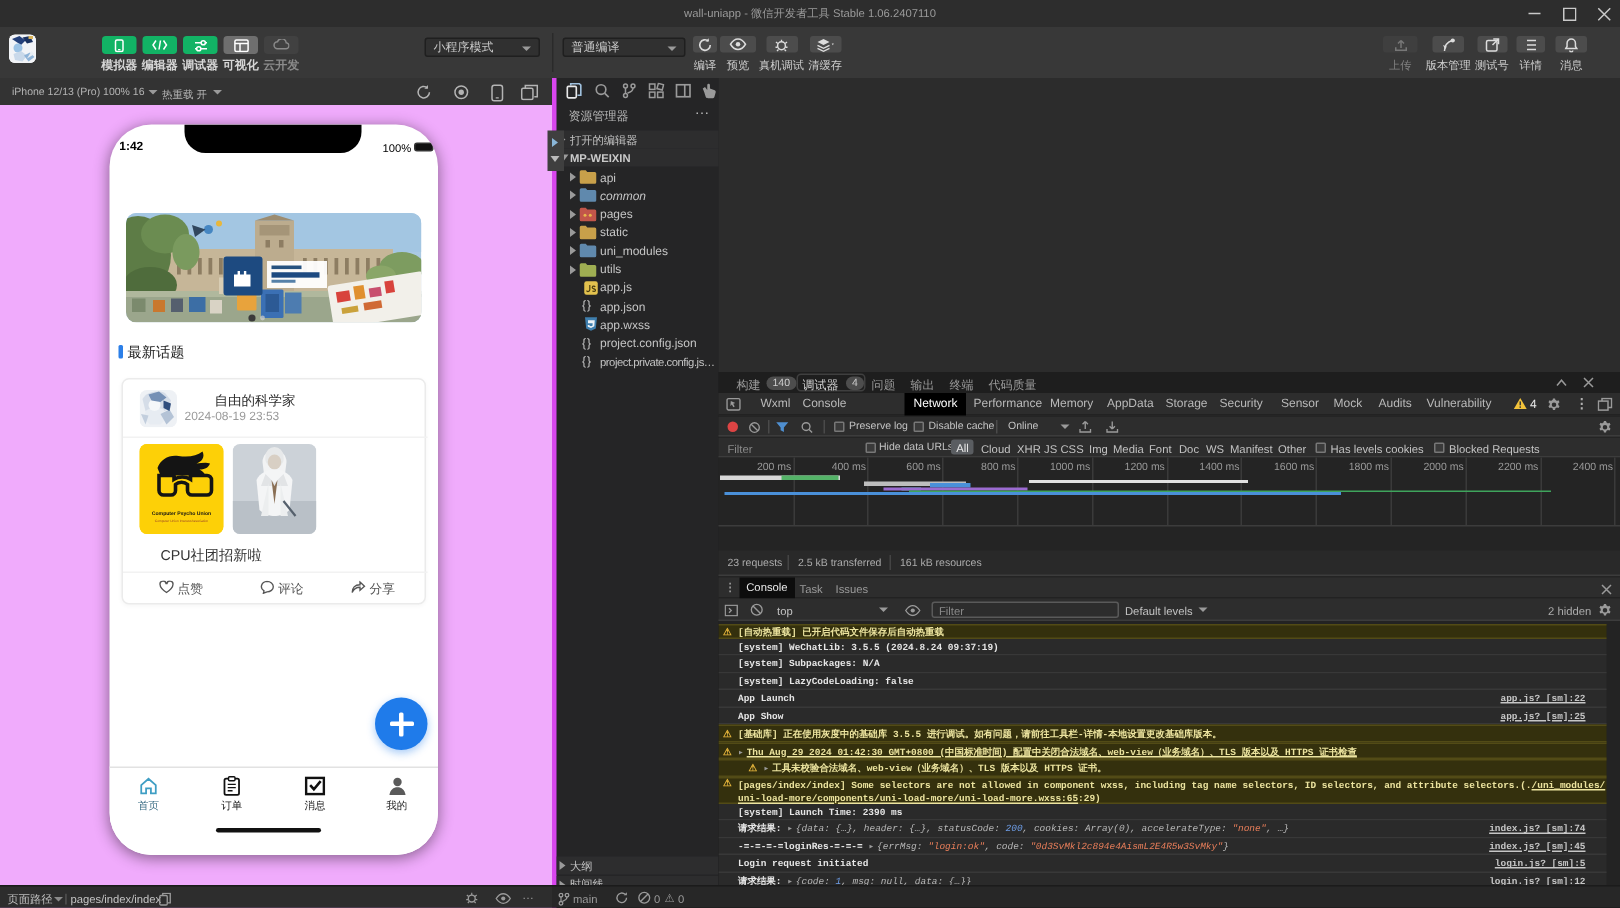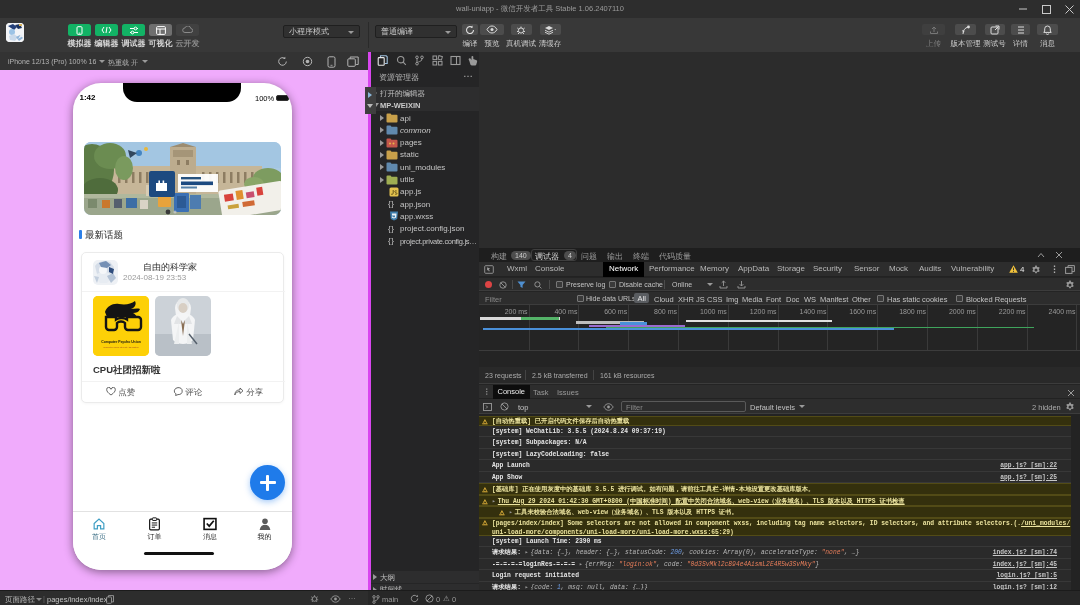--- a/index.html
+++ b/index.html
@@ -319,21 +319,21 @@
             <path d="M20 12a8 8 0 0 1 16 0l-1 8h-14z" fill="#f2f3f4"></path>
             <path d="M22 8a6 6 0 0 1 12 0c2 10-14 10-12 0z" fill="#e7e9ea"></path>
             <ellipse cx="28" cy="12" rx="4.5" ry="5" fill="#d8cfc4"></ellipse>
             <path d="M16 24c2-5 8-7 12-7s10 2 12 7l-2 20c-3 3-7 4-10 4s-7-1-10-4z" fill="#f4f5f6"></path>
             <path d="M22 20l6 6 6-6 3 8h-18z" fill="#e2e4e6"></path>
             <path d="M24 26l-5 22h5zM32 26l5 22h-5z" fill="#eceeef"></path>
             <path d="M26 24l2 4 2-4-2 16z" fill="#8a6f55"></path>
             <path d="M34 38l8 10" stroke="#55606c" stroke-width="1.5"></path>
           </svg>
         </div>
-        <div class="abs" style="left:11px;top:111px;font-size:9.5px;color:#333;font-weight:bold;">CPU社团招新啦</div>
+        <div class="abs" style="left:25px;top:111px;font-size:9.5px;color:#333;">CPU社团招新啦</div>
         <div class="abs" style="left:0px;top:128px;width:203px;height:1px;background:#f2f2f2;"></div>
 
         <div class="abs" style="left:24px;top:134px;font-size:8.5px;color:#555;"><svg width="10" height="9" viewBox="0 0 10 9" style="vertical-align:-1px;">
               <path d="M5 8C2 6 0.7 4.2 0.7 2.7a2 2 0 0 1 4-0.6h0.6a2 2 0 0 1 4 0.6C9.3 4.2 8 6 5 8z" fill="none" stroke="#555" stroke-width="0.9"></path>
             </svg> 点赞</div>
         <div class="abs" style="left:91px;top:134px;font-size:8.5px;color:#555;"><svg width="10" height="9" viewBox="0 0 10 9" style="vertical-align:-1px;">
               <path d="M5 0.6a4.2 3.5 0 0 1 0 7l-2.4 0.9 0.4-1.6A4.2 3.5 0 0 1 5 0.6z" fill="none" stroke="#555" stroke-width="0.9"></path>
             </svg> 评论</div>
         <div class="abs" style="left:152px;top:134px;font-size:8.5px;color:#555;"><svg width="10" height="9" viewBox="0 0 10 9" style="vertical-align:-1px;">
               <path d="M6 1l3 2.8L6 6.5V4.5C3 4.5 1.6 6 0.8 8 0.8 5 2.5 2.8 6 2.8z" fill="none" stroke="#555" stroke-width="0.9"></path>
@@ -630,21 +630,21 @@
       <span class="abs" style="left:217px;top:2.5px;">JS</span>
       <span class="abs" style="left:228px;top:2.5px;">CSS</span>
       <span class="abs" style="left:247px;top:2.5px;">Img</span>
       <span class="abs" style="left:263px;top:2.5px;">Media</span>
       <span class="abs" style="left:287px;top:2.5px;">Font</span>
       <span class="abs" style="left:307px;top:2.5px;">Doc</span>
       <span class="abs" style="left:325px;top:2.5px;">WS</span>
       <span class="abs" style="left:341px;top:2.5px;">Manifest</span>
       <span class="abs" style="left:373px;top:2.5px;">Other</span>
       <span class="cb" style="left:398px;"></span>
-        <span class="abs" style="left:408px;top:2.5px;">Has static cookies</span>
+        <span class="abs" style="left:408px;top:2.5px;">Has levels cookies</span>
       <span class="cb" style="left:477px;"></span>
         <span class="abs" style="left:487px;top:2.5px;">Blocked Requests</span>
     </div>
 
     <div class="abs" style="left:0;top:43px;width:601px;height:46px;background:#242424;border-bottom:1px solid #3c3c3c;">
 
       <span style="position:absolute;left:49.6px;top:0;width:1px;height:45px;background:#3a3a3a;"></span>
         <span style="position:absolute;left:7.6px;top:3px;width:41px;text-align:right;font-size:7px;color:#999;">200 ms</span>
         <span style="position:absolute;left:99.4px;top:0;width:1px;height:45px;background:#3a3a3a;"></span>
         <span style="position:absolute;left:57.4px;top:3px;width:41px;text-align:right;font-size:7px;color:#999;">400 ms</span>

